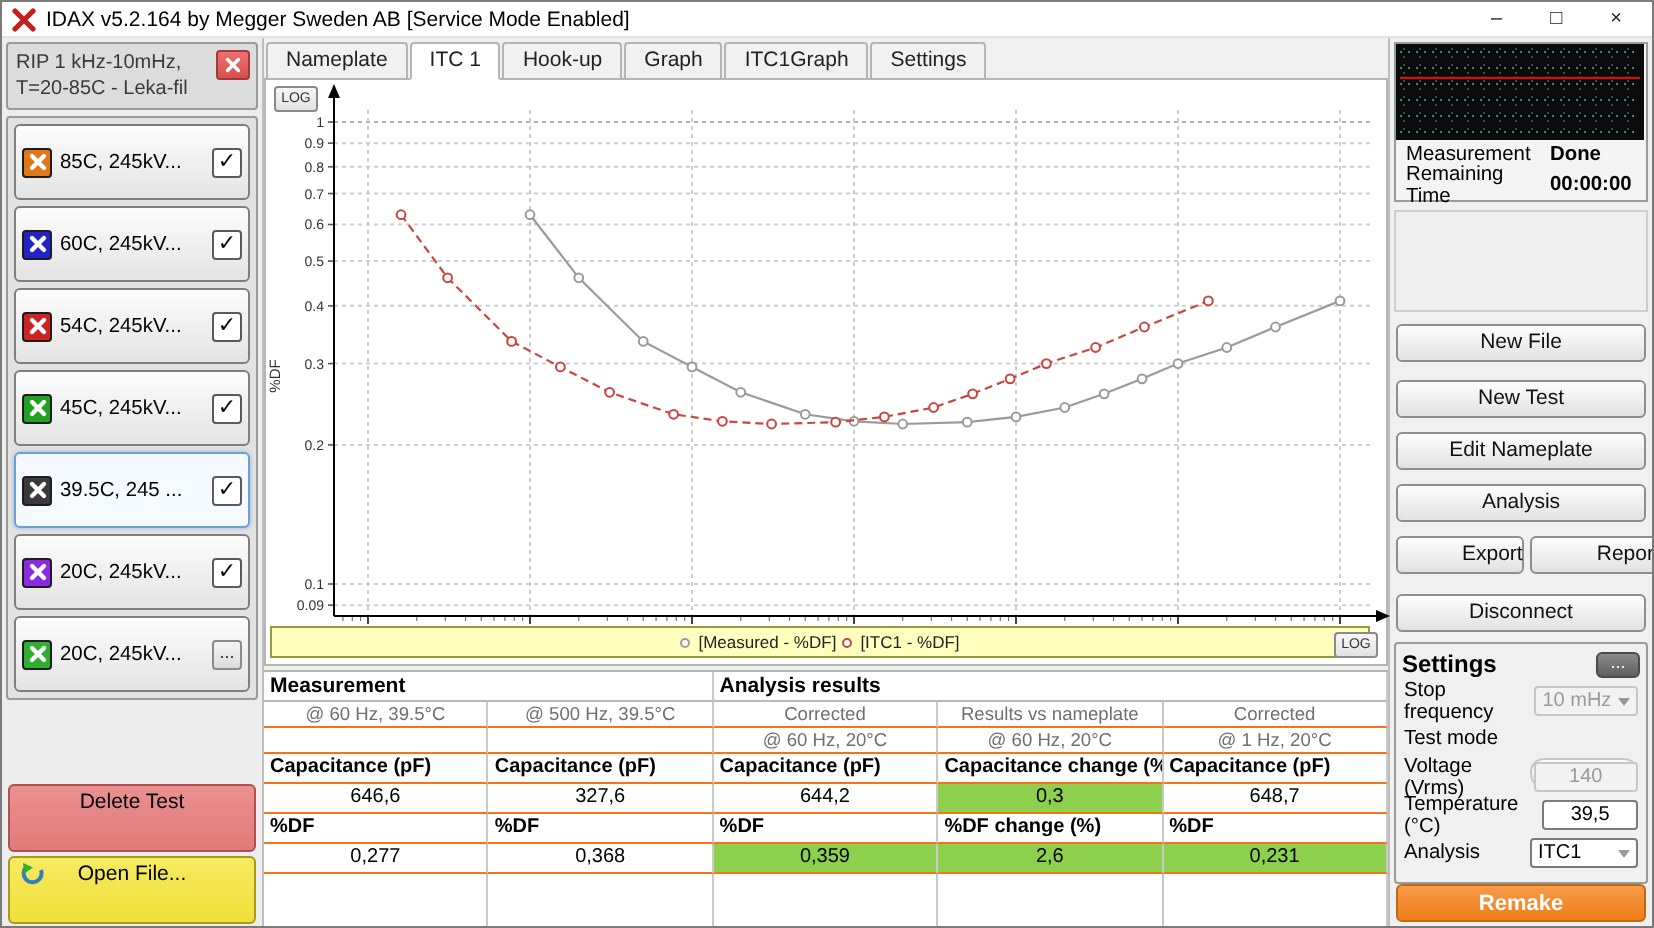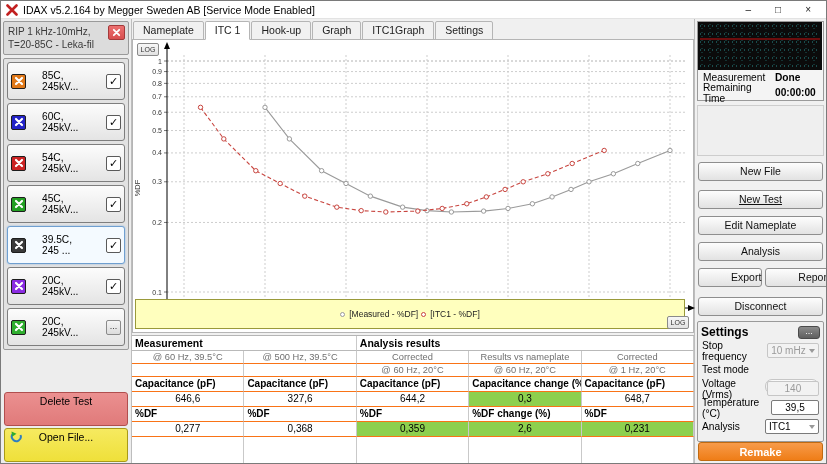--- a/index.html
+++ b/index.html
@@ -16,41 +16,41 @@
   .win-controls span { cursor:default; }
   
   .body { display:flex; height:445px; }
   .sidebar { width:131px; padding:2px; display:flex; flex-direction:column; border-right:1px solid #bdbdbd; background:#ededed;}
   .main { width:562px; display:flex; flex-direction:column; padding-top:2px; }
   .rightpanel { width:132px; border-left:1px solid #bdbdbd; padding:2px; display:flex; flex-direction:column; background:#f0f0f0;}
   
   .sb-header { position:relative; background:#dcdcdc; border:1px solid #9a9a9a; border-radius:2px; font-size:10px; color:#3a3a3a; padding:3px 20px 3px 4px; min-height:34px; line-height:13px;}
   .sb-close { position:absolute; top:3px; right:3px; width:17px; height:15px; background:linear-gradient(#ec7070,#d94f4f); border:1px solid #a33a3a; border-radius:2px; display:flex; align-items:center; justify-content:center;}
   .sb-items { margin-top:3px; border:1px solid #9a9a9a; background:#e2e2e2; border-radius:2px; padding:3px; }
-  .test-item { height:23px; margin-bottom:3px; display:flex; align-items:center; gap:16px; padding:18px 3px;
+  .test-item { height:23px; margin-bottom:3px; display:flex; align-items:center; gap:4px; padding:18px 3px;
     background:linear-gradient(#fcfcfc,#e4e4e4); border:1px solid #7e7e7e; border-radius:3px; font-size:10.2px; }
   .test-item:last-child { margin-bottom:0; }
   .test-item.selected { background:#f4faff; border-color:#6f9fd0; box-shadow:0 0 2px #8ab4dd; }
   .x-ic { width:15px; height:15px; border:1px solid #1d1d1d; border-radius:2px; flex:0 0 auto; display:flex; align-items:center; justify-content:center;}
   .x-ic svg, .sb-close svg { display:block; }
   .chk { margin-left:auto; width:15px; height:15px; background:#fff; border:1px solid #5a5a5a; border-radius:2px; font-size:11px; line-height:13px; text-align:center; flex:0 0 auto;}
   .more-btn { margin-left:auto; width:15px; height:15px; background:linear-gradient(#f5f5f5,#dcdcdc); border:1px solid #8a8a8a; border-radius:2px; font-size:9px; line-height:11px; text-align:center; flex:0 0 auto; color:#333;}
   .sb-spacer { flex:1; }
   .sb-btn { height:34px; margin:2px 1px 0 1px; border-radius:3px; font-size:10.5px; text-align:center; line-height:17px; position:relative;}
   .open-ic { position:absolute; left:5px; top:2px; width:13px; height:13px; }
   
   .tabbar { display:flex; height:19px; padding-left:1px; }
   .tab { padding:2px 9px 0 9px; font-size:10.5px; background:#f1f1f1; border:1px solid #b5b5b5; border-bottom:1px solid #b5b5b5; margin-right:1px; border-radius:2px 2px 0 0; color:#222;}
   .tab.selected { background:#fff; border-bottom:1px solid #fff; position:relative; z-index:2; }
   
   .chart-panel { background:#fff; border:1px solid #b5b5b5; height:294px; position:relative; margin-top:-1px; }
   .log-btn { position:absolute; width:22px; height:13px; background:linear-gradient(#f7f7f7,#e2e2e2); border:1px solid #8a8a8a; border-radius:2px; font-size:7px; line-height:11px; text-align:center; color:#333; z-index:3;}
   .log-top { left:4px; top:3px; }
   .log-bottom { right:4px; bottom:3px; }
-  .legend-bar { position:absolute; left:2px; bottom:3px; width:550px; height:30px; border:1px solid #9a9a3a;
+  .legend-bar { position:absolute; left:2px; bottom:3px; width:550px; height:16px; border:1px solid #9a9a3a;
     display:flex; align-items:center; justify-content:center; gap:3px; font-size:8.5px; color:#222;}
   .legend-entry { display:flex; align-items:center; gap:4px; }
   .legend-marker { width:5px; height:5px; border-radius:50%; background:#fff; border:1px solid #888; display:inline-block;}
   
   .tables { margin-top:2px; background:#fff; border-top:1px solid #b5b5b5; flex:1;
     display:grid; grid-template-columns:repeat(5,1fr); grid-template-rows:15px 13px 13px 15px 15px 15px 15px auto; font-size:10px; }
   .tcell { border-right:1px solid #c9c9c9; border-bottom:1px solid #f97316; padding:1px 3px; background:#fff; overflow:hidden; white-space:nowrap;}
   .tcell.sect { font-weight:bold; font-size:10.5px; border-bottom:1px solid #b9b9b9;}
   .tcell.cond { color:#6f6f6f; text-align:center; font-size:9.3px;}
   .tcell.lbl  { font-weight:bold; }
@@ -431,21 +431,21 @@
         </div>
         <div class="status-row">
           <span class="sl">Remaining Time</span>
           <span class="sv">00:00:00</span>
         </div>
       </div>
 
       <div class="empty-panel"></div>
 
       <div class="btn3d rp-btn" style="margin-top:6px;">New File</div>
-      <div class="btn3d rp-btn" style="margin-top:9px;text-decoration:underline;">New Test</div>
+      <div class="btn3d rp-btn" style="margin-top:9px;">New Test</div>
       <div class="btn3d rp-btn" style="margin-top:7px;">Edit Nameplate</div>
       <div class="btn3d rp-btn" style="margin-top:7px;">Analysis</div>
       <div class="dual" style="margin-top:7px;">
         <div class="btn3d">Export</div>
         <div class="btn3d">Report</div>
       </div>
       <div class="btn3d rp-btn" style="margin-top:10px;">Disconnect</div>
 
       <div class="settings-box">
         <div class="settings-head">

